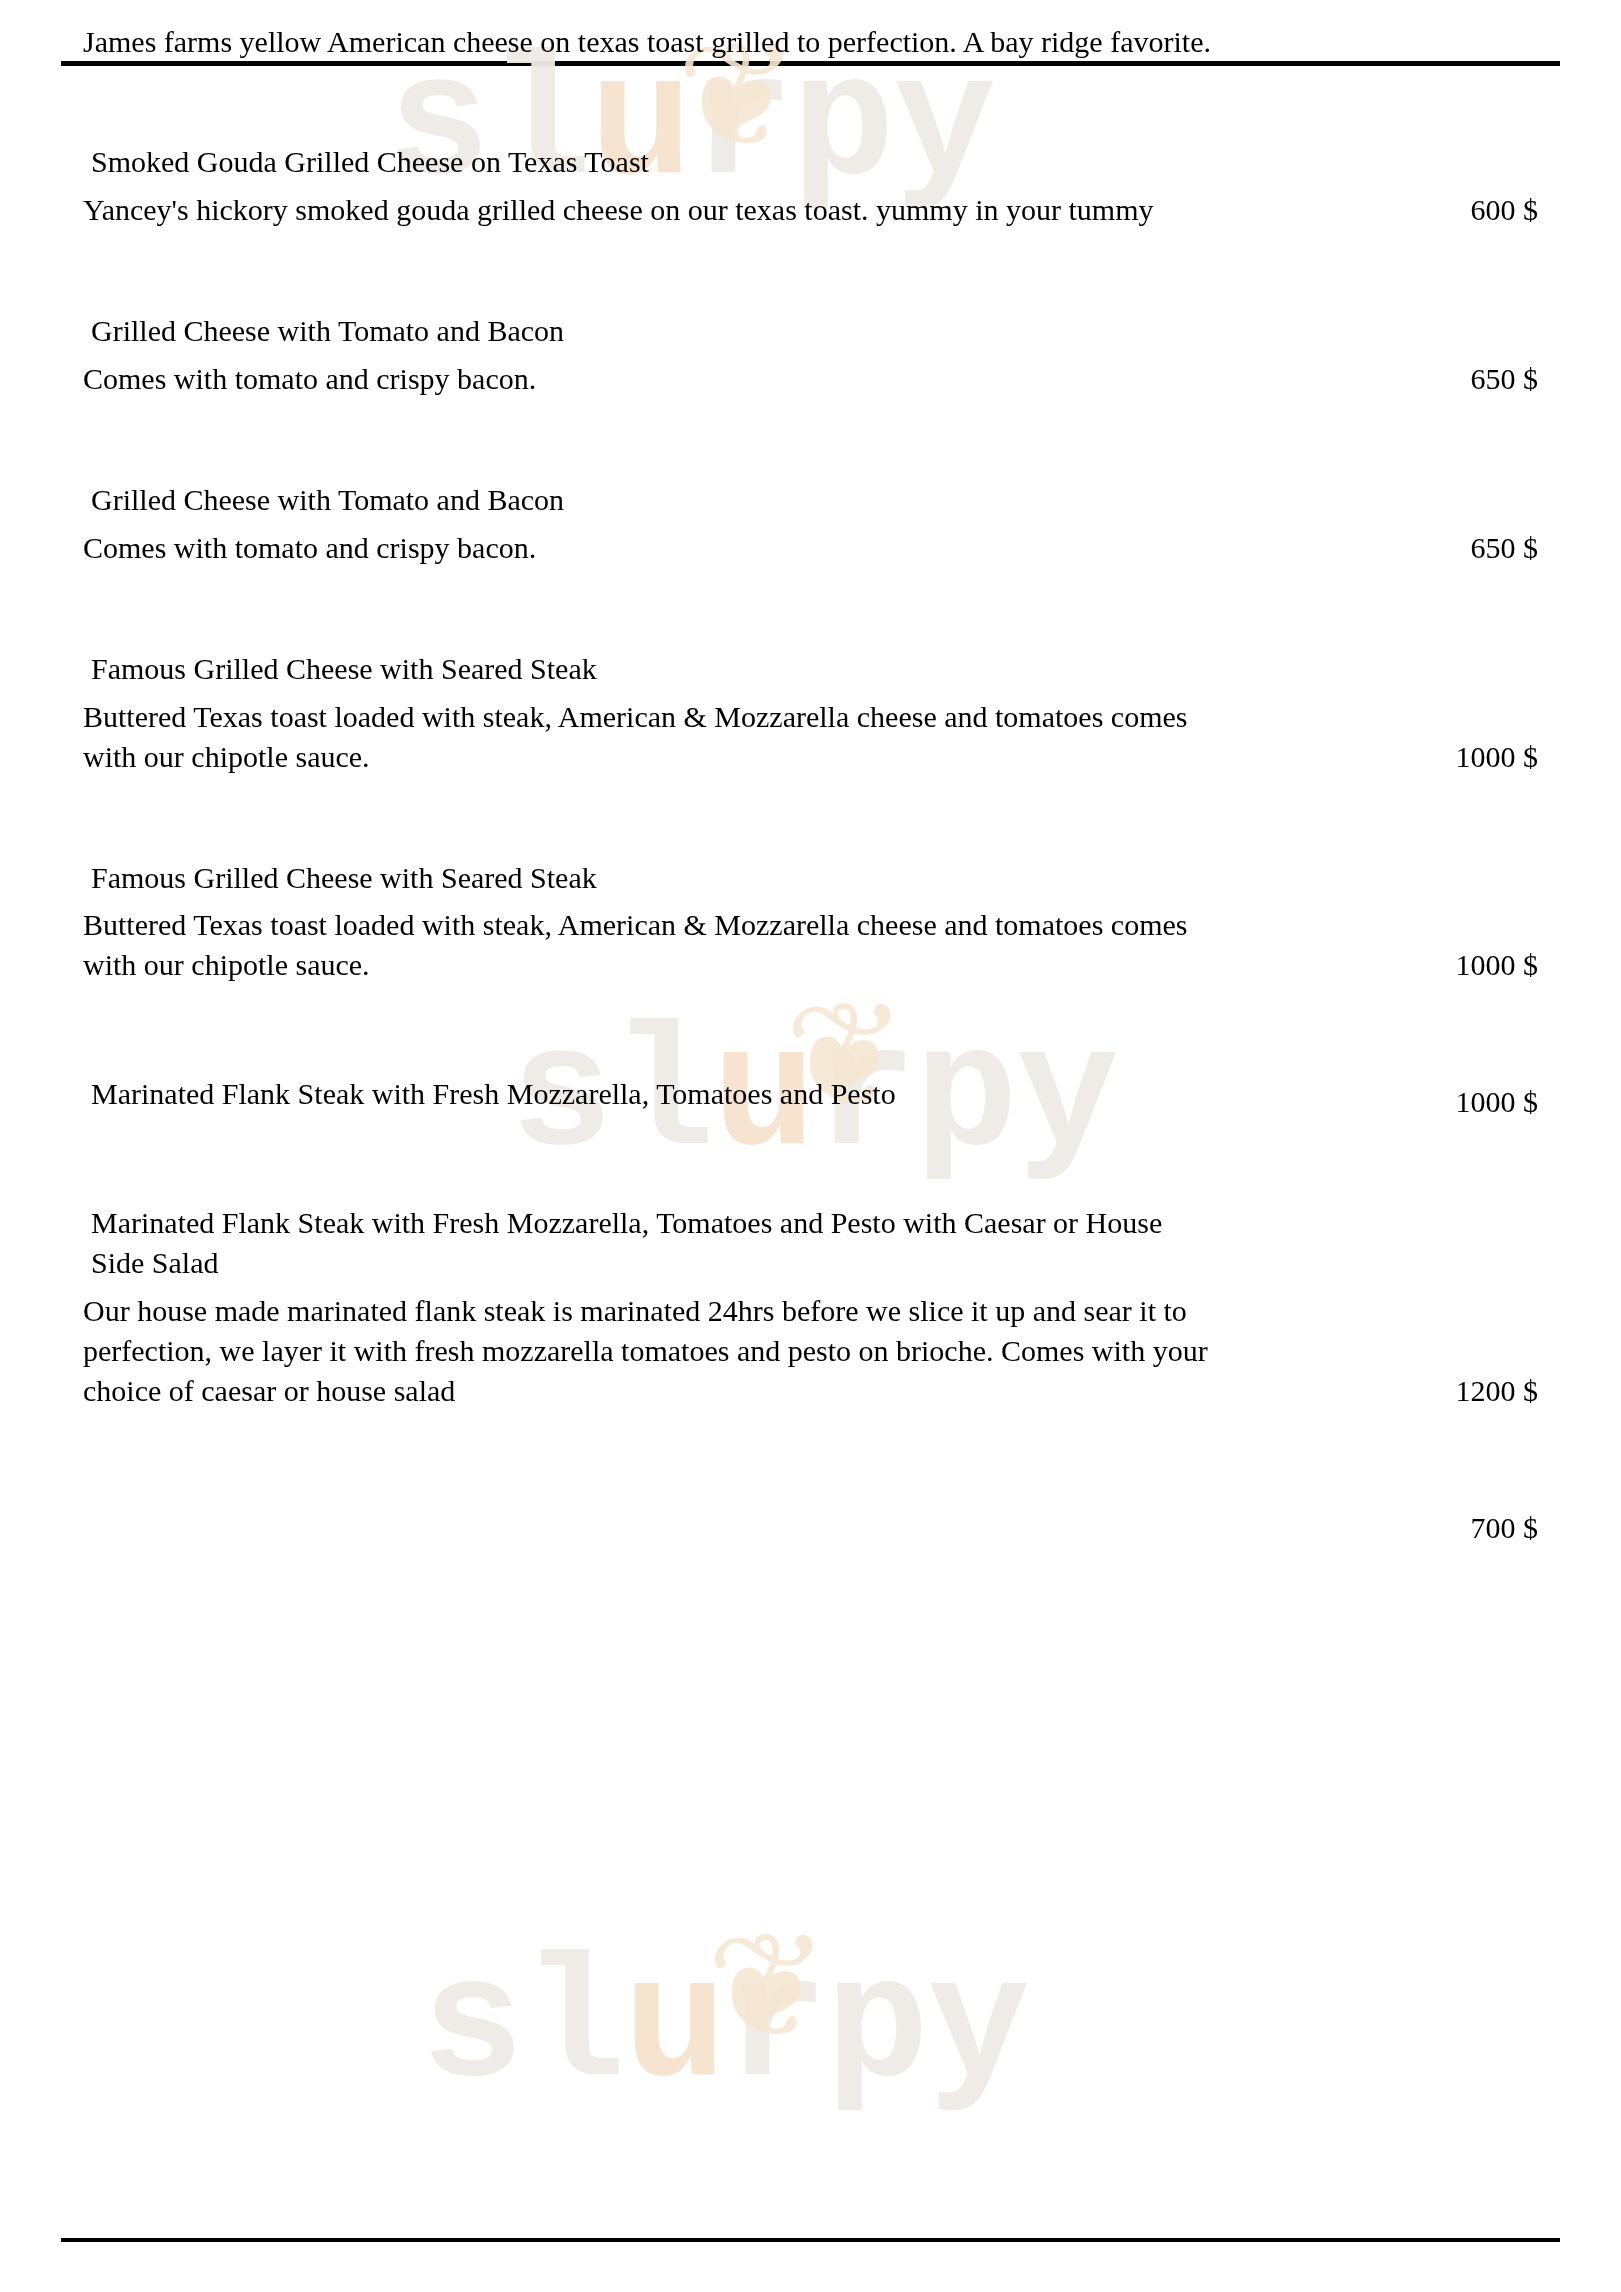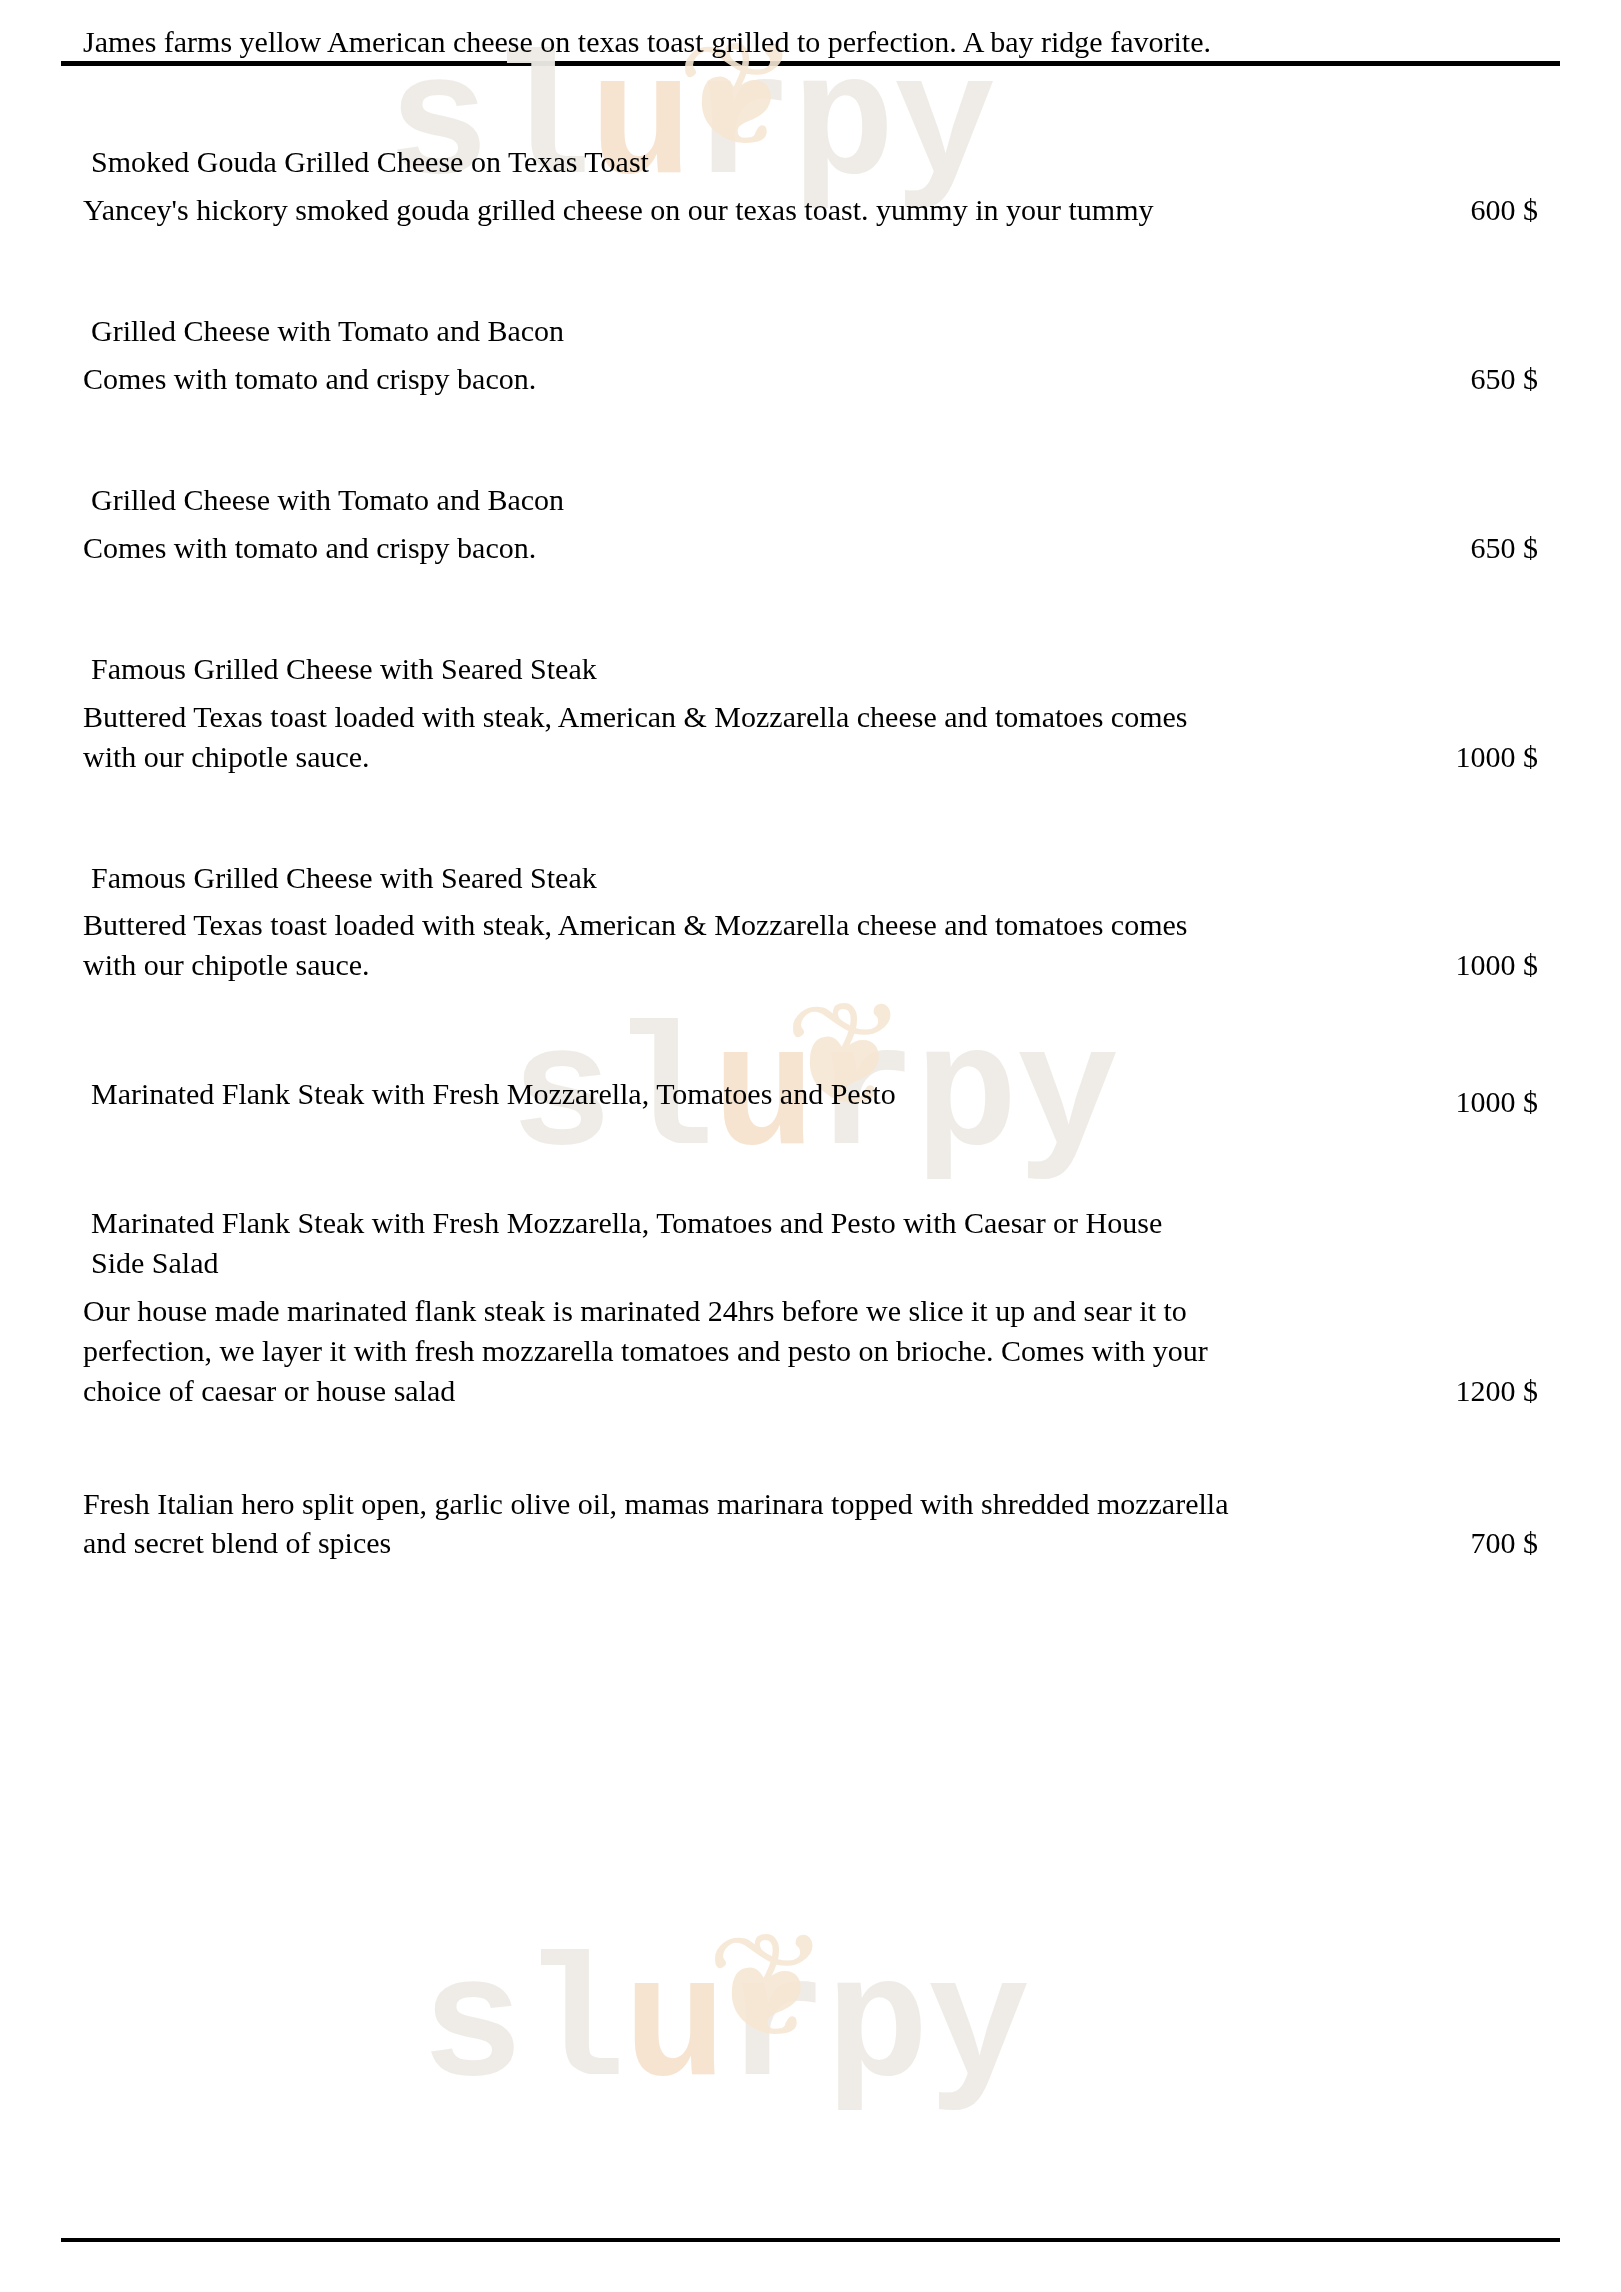--- a/index.html
+++ b/index.html
@@ -185,20 +185,19 @@
     <div class="item">
       <div class="item-left">
         <p class="item-name">Marinated Flank Steak with Fresh Mozzarella, Tomatoes and Pesto with Caesar or House Side Salad</p>
         <p class="item-desc">Our house made marinated flank steak is marinated 24hrs before we slice it up and sear it to perfection, we layer it with fresh mozzarella tomatoes and pesto on brioche. Comes with your choice of caesar or house salad</p>
       </div>
       <div class="item-price">1200 $</div>
     </div>
 
     <div class="item">
       <div class="item-left">
-        <p class="item-desc">Fresh Italian hero split open, garlic olive oil, mamas marinara topped with shredded mozzarella and secret blend of spices</p>
       </div>
       <div class="item-price">700 $</div>
     </div>
 
   </div>
 </div>
 
 
 </body></html>

